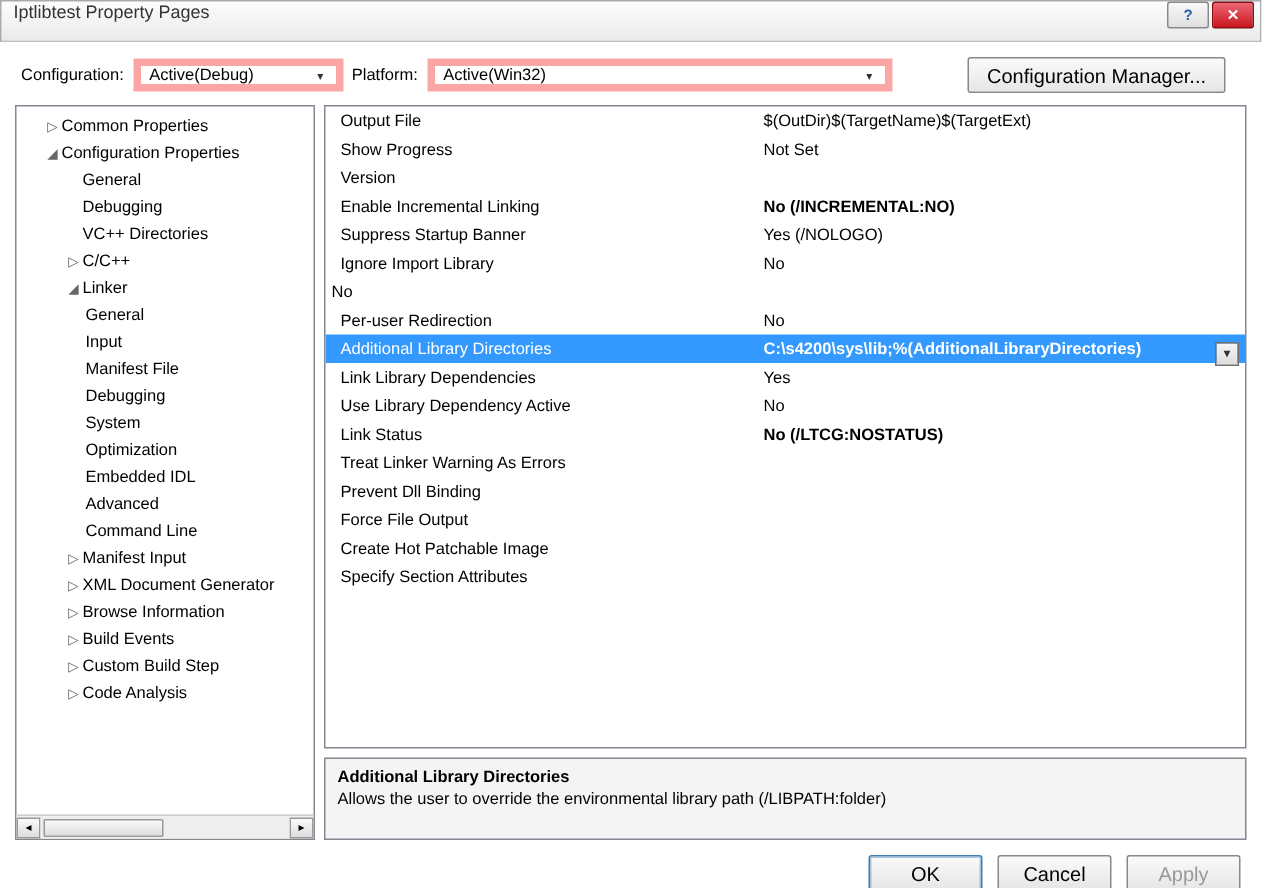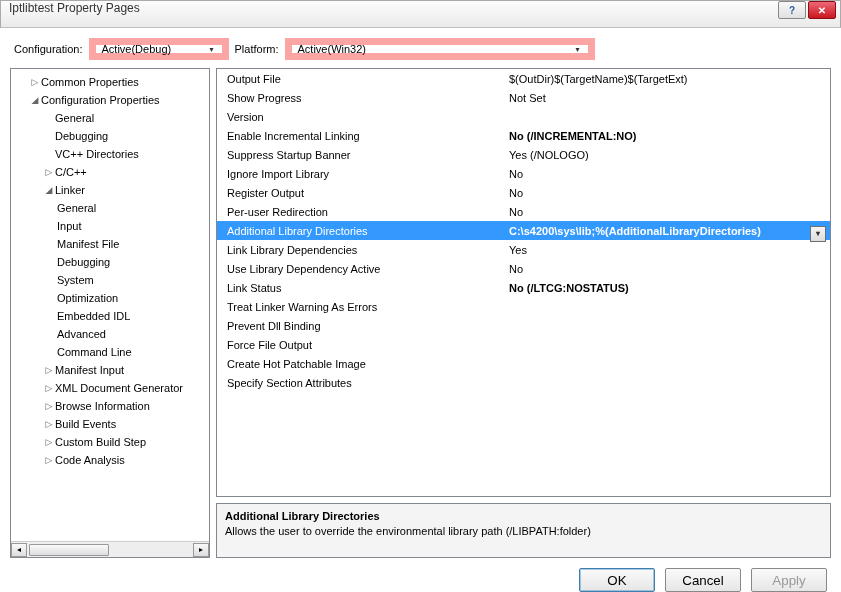--- a/index.html
+++ b/index.html
@@ -7,21 +7,21 @@
 
 .titlebar { height: 28px; background: linear-gradient(#fdfdfd, #eaeaea); border: 1px solid #aaa; border-bottom: 1px solid #c0c0c0; display: flex; align-items: flex-start; padding-left: 8px; }
 .titlebar-title { flex: 1; color: #333; font-size: 12px; }
 .titlebar-btns { display: flex; gap: 2px; padding-right: 4px; }
 .tbtn { width: 28px; height: 18px; border: 1px solid #888; border-radius: 2px; display: flex; align-items: center; justify-content: center; font-size: 10px; background: linear-gradient(#f8f8f8,#e0e0e0); }
 .tbtn.help { color: #2a5a9e; font-weight: bold; }
 .tbtn.close { background: linear-gradient(#e67,#c8171e); color: #fff; font-weight: bold; border-color: #8a0e12; }
 
 .config-row { display: flex; align-items: center; gap: 6px; padding: 10px 24px 8px 14px; }
 .config-row label { color: #000; }
-.combo { height: 22px; border: 7px solid #fca5a5; background: #fff; display: flex; align-items: center; padding: 0 6px; position: relative; }
+.combo { height: 22px; border: 5px solid #fca5a5; background: #fff; display: flex; align-items: center; padding: 0 6px; position: relative; }
 .combo .arrow { position: absolute; right: 2px; top: 2px; bottom: 2px; width: 16px; display: flex; align-items: center; justify-content: center; color: #333; font-size: 8px; }
 .combo.cfg { width: 140px; }
 .combo.plat { width: 310px; text-align: right; }
 .btn { height: 24px; padding: 0 12px; border: 1px solid #888; background: linear-gradient(#fafafa,#e6e6e6); border-radius: 2px; display: inline-flex; align-items: center; justify-content: center; }
 
 .mainarea { display: flex; padding: 0 10px 0 10px; height: 490px; gap: 6px; }
 
 .treewrap { width: 200px; border: 1px solid #828790; background: #fff; display: flex; flex-direction: column; }
 .tree { flex: 1; overflow: hidden; padding: 4px 2px; color: #000; }
 .tree-scroll { height: 16px; background: #f0f0f0; border-top: 1px solid #ccc; display: flex; align-items: center; }
@@ -69,20 +69,21 @@
   <div class="combo cfg">
     <span>Active(Debug)</span>
     <span class="arrow">▾</span>
   </div>
   <label>Platform:</label>
   <div class="combo plat">
     <span>Active(Win32)</span>
     <span class="arrow">▾</span>
   </div>
   <div style="flex:1"></div>
+  <button class="btn">Configuration Manager...</button>
 </div>
 
 <div class="mainarea">
   <div class="treewrap">
     <div class="tree">
       <div class="titem ind1">
           <span class="exp">▷</span>
           <span>Common Properties</span>
         </div>
       <div class="titem ind1">
@@ -190,21 +191,20 @@
         </div>
         <div class="grow">
           <div class="gname">Suppress Startup Banner</div>
           <div class="gval">Yes (/NOLOGO)</div>
         </div>
         <div class="grow">
           <div class="gname">Ignore Import Library</div>
           <div class="gval">No</div>
         </div>
         <div class="grow">
-          <div class="gname">Register Output</div>
           <div class="gval">No</div>
         </div>
         <div class="grow">
           <div class="gname">Per-user Redirection</div>
           <div class="gval">No</div>
         </div>
         <div class="grow sel">
           <div class="gname">Additional Library Directories</div>
           <div class="gval bold">C:\s4200\sys\lib;%(AdditionalLibraryDirectories)<div class="dd">▾</div></div>
         </div>

